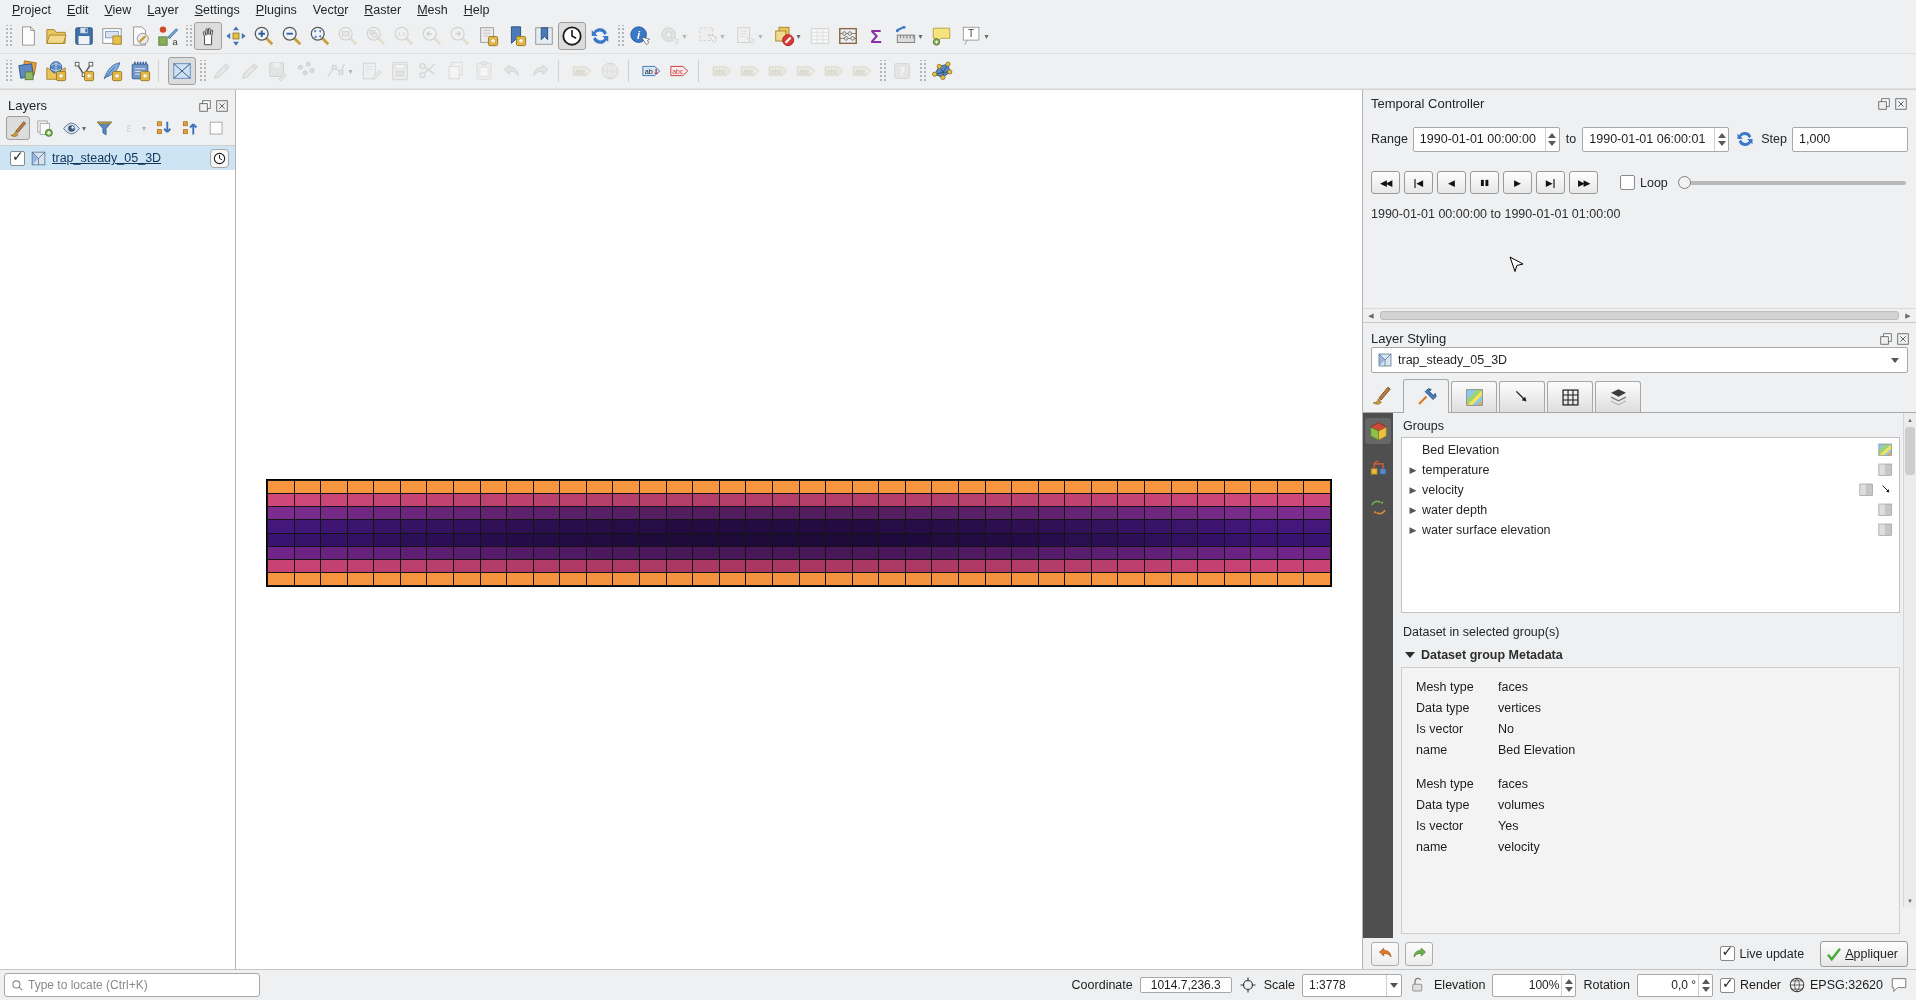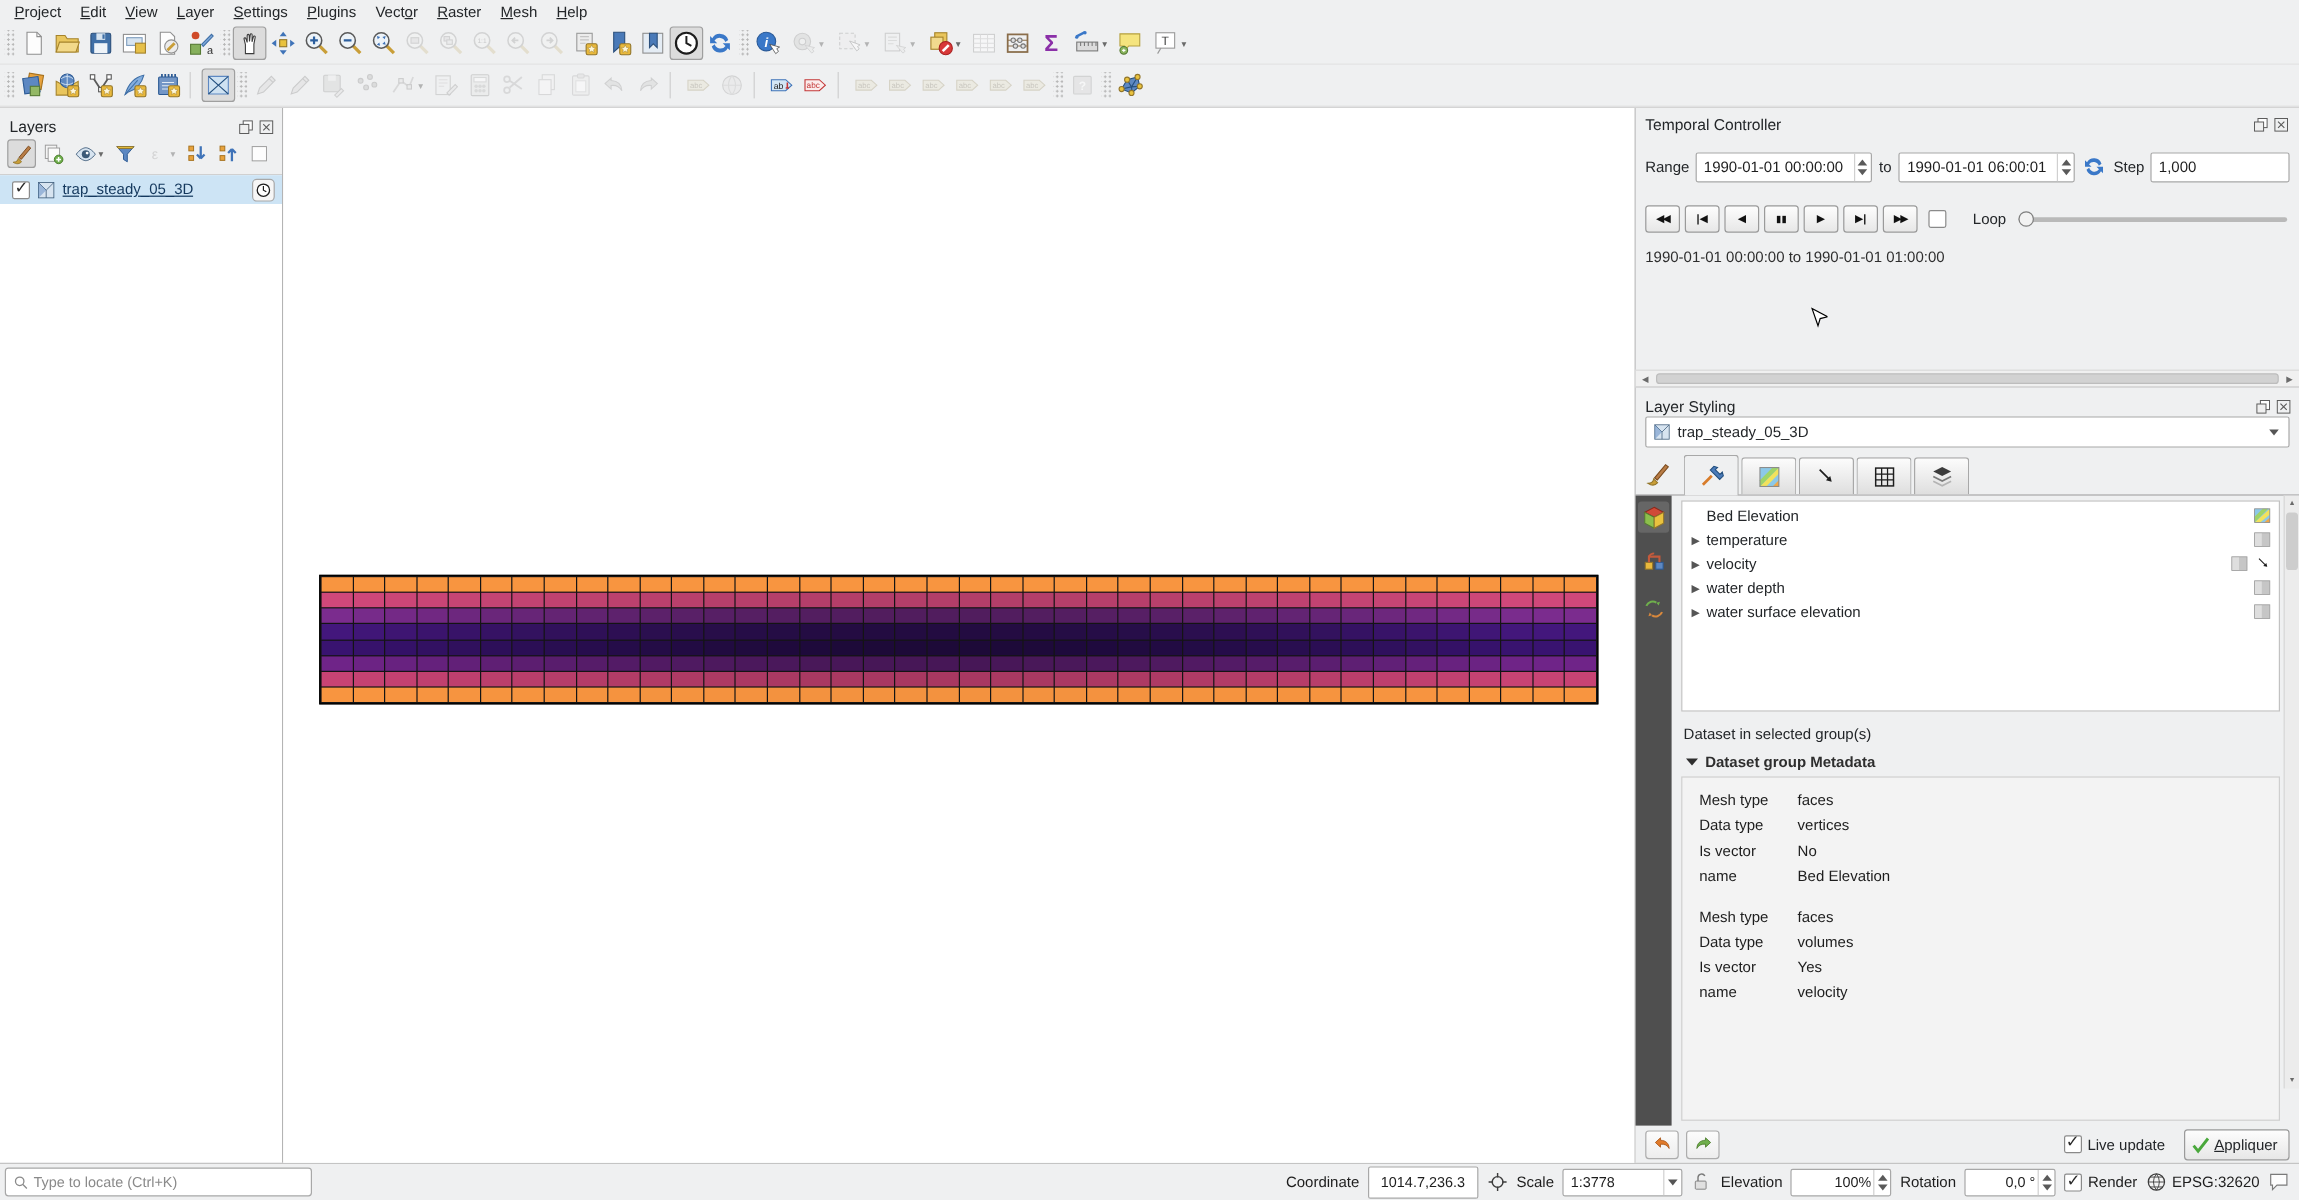--- a/index.html
+++ b/index.html
@@ -57,21 +57,21 @@
   .dtinput{position:relative;height:25px;flex:0 0 auto}
   .dtinput input{width:100%;height:100%;border:1px solid #a8a8a8;border-radius:2px;background:#fff;font:12.5px "Liberation Sans",sans-serif;padding:0 16px 0 6px;color:#1d1d1d}
   .spin{position:absolute;right:1px;top:1px;bottom:1px;width:14px;display:flex;flex-direction:column;align-items:center;justify-content:center;gap:3px;border-left:1px solid #d0d0d0}
   .sup{width:0;height:0;border-left:4px solid transparent;border-right:4px solid transparent;border-bottom:5px solid #5a5a5a}
   .sdn{width:0;height:0;border-left:4px solid transparent;border-right:4px solid transparent;border-top:5px solid #5a5a5a}
   .w145{width:147px}.w70{flex:1;min-width:60px}
   .refbtn{width:24px;height:24px;margin:0 4px;display:flex;align-items:center;justify-content:center}
   .refbtn svg{width:20px;height:20px}
   .pbtn{width:29px;height:23px;border:1px solid #9a9a9a;border-radius:3px;background:linear-gradient(#fdfdfd,#e7e7e7);display:flex;align-items:center;justify-content:center;font-size:9px;font-weight:bold;color:#111;letter-spacing:-1.5px;margin-right:4px;flex:0 0 auto}
   .pause{font-size:8px;letter-spacing:0}
-  .loopwrap{display:flex;align-items:center;gap:22px;margin-left:5px}
+  .loopwrap{display:flex;align-items:center;gap:5px;margin-left:18px}
   .slider{flex:1;height:15px;position:relative;margin-left:10px;margin-right:2px}
   .slider .track{position:absolute;left:0;right:0;top:6px;height:4px;background:#b9b9b9;border-radius:2px}
   .slider .handle{position:absolute;left:0;top:1px;width:13px;height:13px;background:#f2f2f2;border:1px solid #7e7e7e;border-radius:7px}
   .curRange{margin-top:13px;font-size:12.5px;color:#2e2e2e}
   .tcursor{position:absolute;left:146px;top:166px;width:14px;height:20px}
 
   .hscroll{height:15px;display:flex;background:#f0f0f0;border-top:1px solid #dadada;border-bottom:1px solid #c8c8c8}
   .harrow{width:16px;display:flex;align-items:center;justify-content:center;font-size:7px;color:#6a6a6a}
   .htrack{flex:1;position:relative}
   .hhandle{position:absolute;left:1px;right:1px;top:2px;bottom:2px;background:#d2d2d2;border-radius:3px;border:1px solid #bdbdbd}
@@ -121,21 +121,21 @@
   .vhandle{position:absolute;left:1px;right:1px;top:1px;height:48px;background:#cdcdcd;border-radius:3px}
 
   
   .statusbar{height:31px;border-top:1px solid #c4c4c4;background:#eff0f1;display:flex;align-items:center;padding:0 8px 0 4px;gap:7px}
   .locator{width:256px;height:24px;border:1px solid #a8a8a8;border-radius:3px;background:#fff;display:flex;align-items:center;padding:0 6px;gap:4px}
   .locator svg{width:13px;height:13px;flex:0 0 auto}
   .locator input{border:none;outline:none;flex:1;font:12px "Liberation Sans",sans-serif;color:#1d1d1d}
   .locator input::placeholder{color:#8a8a8a}
   .sbspacer{flex:1}
   .sblabel{font-size:12.5px;color:#1d1d1d;flex:0 0 auto}
-  .sbinput{height:27px;border:1px solid #a8a8a8;border-radius:2px;background:#fff;font:12px "Liberation Sans",sans-serif;text-align:center;color:#1d1d1d}
+  .sbinput{height:16px;border:1px solid #a8a8a8;border-radius:2px;background:#fff;font:12px "Liberation Sans",sans-serif;text-align:center;color:#1d1d1d}
   .sbico{width:18px;height:18px;flex:0 0 auto}
   .sbico svg{width:18px;height:18px}
   .combo{position:relative;width:100px;height:23px;flex:0 0 auto}
   .combo input{width:100%;height:100%;border:1px solid #a8a8a8;border-radius:2px;background:#fff;font:12px "Liberation Sans",sans-serif;padding:0 18px 0 6px;color:#1d1d1d}
   .combo .cbt{position:absolute;right:1px;top:1px;bottom:1px;width:15px;border-left:1px solid #d0d0d0;display:flex;align-items:center;justify-content:center}
   .combo .caret{width:0;height:0;border-left:4px solid transparent;border-right:4px solid transparent;border-top:5px solid #555}
   .spinbox{position:relative;height:23px;flex:0 0 auto}
   .spinbox input{width:100%;height:100%;border:1px solid #a8a8a8;border-radius:2px;background:#fff;font:12px "Liberation Sans",sans-serif;padding:0 16px 0 4px;text-align:right;color:#1d1d1d}
   .rendwrap{display:flex;align-items:center;gap:5px;flex:0 0 auto}
   .crswrap{display:flex;align-items:center;gap:4px;flex:0 0 auto;font-size:12.5px;color:#1d1d1d}
@@ -1194,20 +1194,21 @@
               <span class="stripbtn">
                 <svg viewBox="0 0 24 24">
                   <path d="M4.5 9C6.5 5 11 3.8 14 6" fill="none" stroke="#6faf4c" stroke-width="2"></path>
                   <path d="M14 6l3.5-.8-1.2 3.4z" fill="#6faf4c"></path>
                   <path d="M19.5 15c-2 4-6.5 5.2-9.5 3" fill="none" stroke="#d8883c" stroke-width="2"></path>
                   <path d="M10 18l-3.5.8 1.2-3.4z" fill="#d8883c"></path>
                 </svg>
               </span>
             </div>
           <div class="sbody">
+            <div class="groupslabel">Groups</div>
             <div class="listbox" id="groupsList">
                 <div class="grow">
                   <span class="garrow"></span>
                   <span class="glabel">Bed Elevation</span>
                   <span class="gbadge"><svg viewBox="0 0 24 24">
                       <rect x="2" y="3" width="19" height="17" fill="#8cc8e8"></rect>
                       <path d="M2 20L21 3v7L9 20z" fill="#f2e25c"></path>
                       <path d="M2 20L19 3h-7L2 13z" fill="#9fd468"></path>
                       <path d="M14 20l7-6v6z" fill="#f0a848"></path>
                       <rect x="2" y="3" width="19" height="17" fill="none" stroke="#8a8a8a"></rect>

